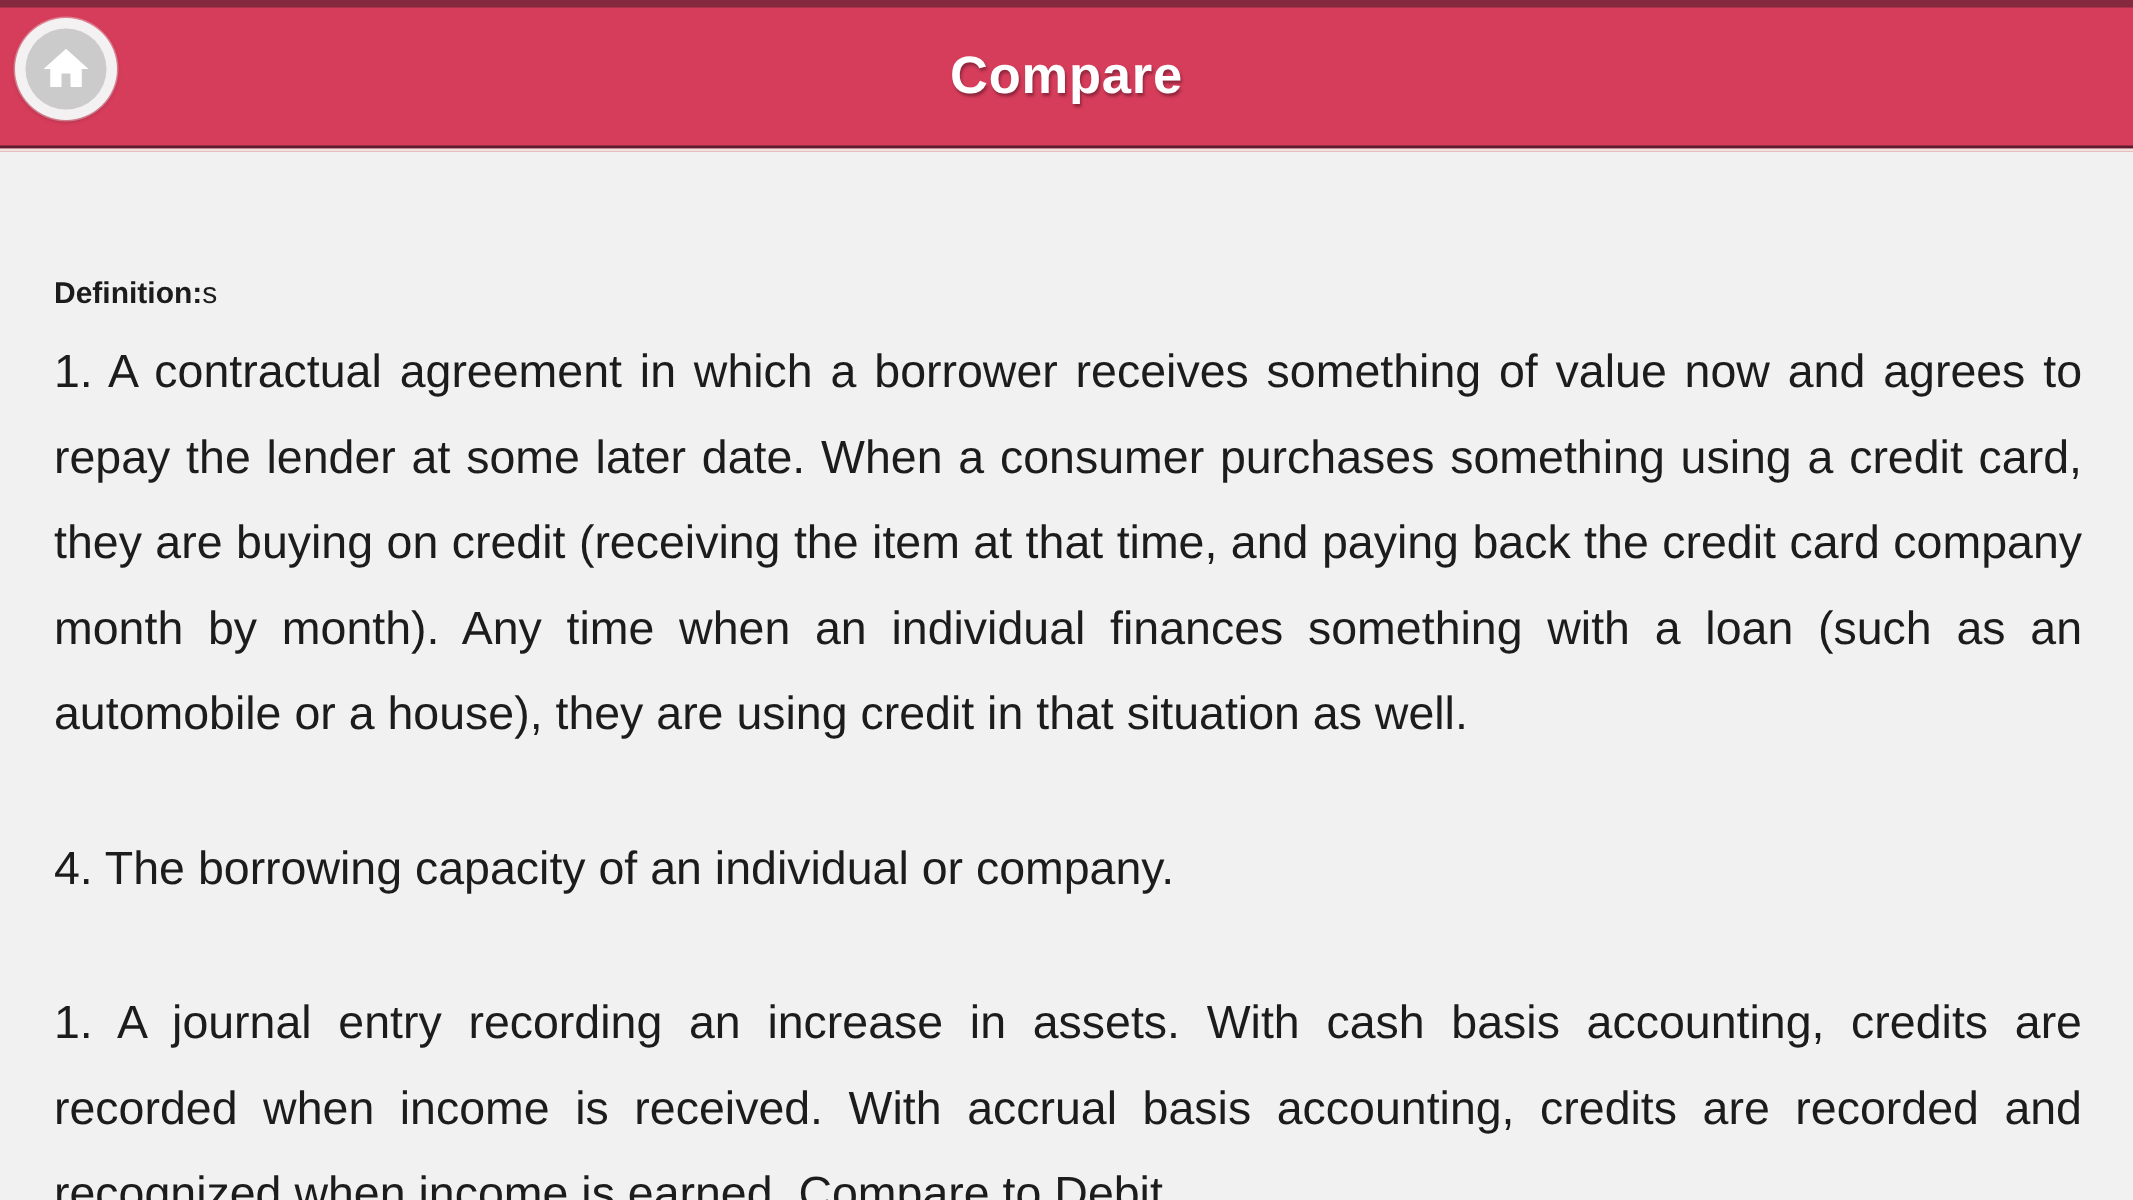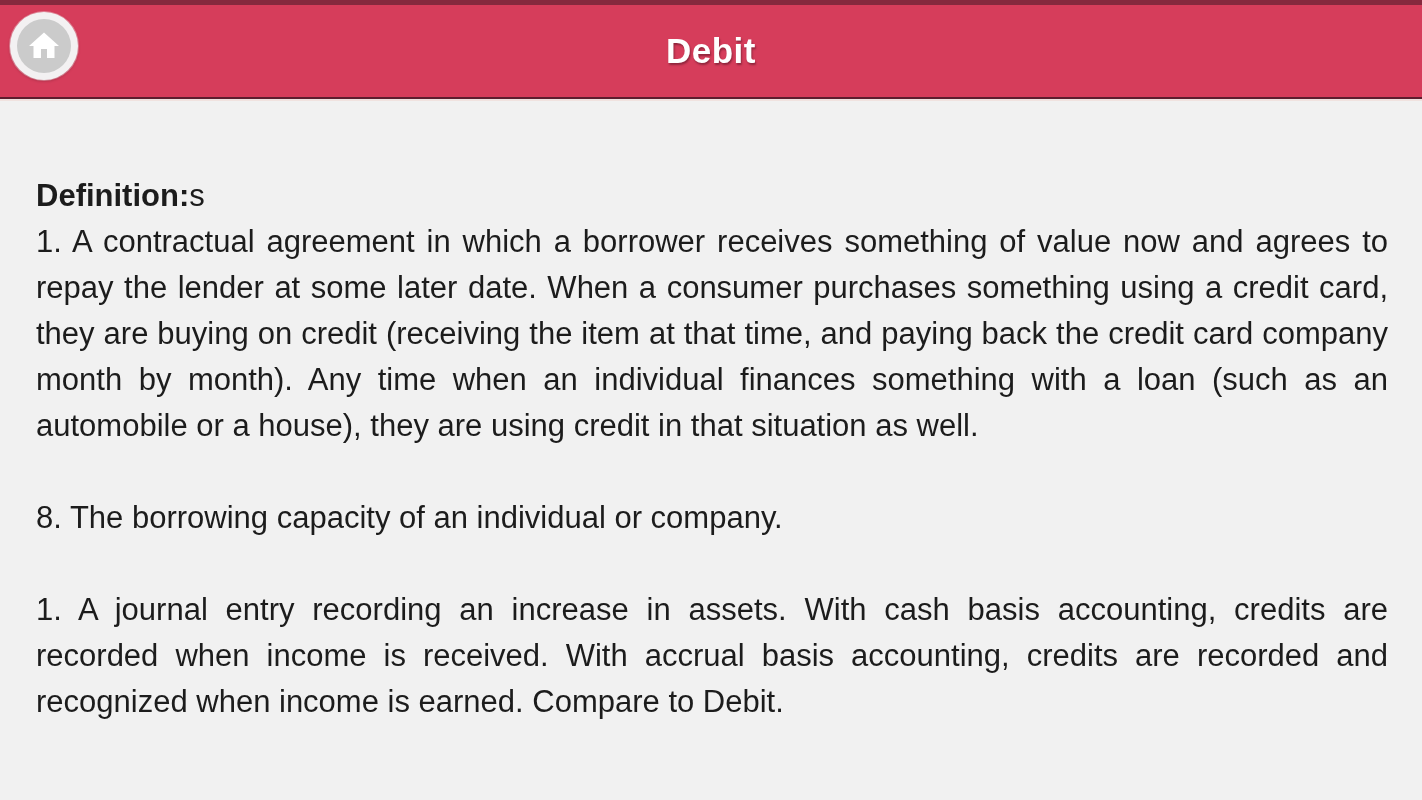--- a/index.html
+++ b/index.html
@@ -60,53 +60,53 @@
     display: flex; align-items: center; justify-content: center;
   }
   .home-btn-inner svg { display: block; }
 
   
   .content {
     padding: 72px 34px 0 36px;
     color: #1c1c1c;
   }
   .def-heading {
-    font-size: 31px;
+    font-size: 20px;
     line-height: 46px;
   }
   .def-heading .bold { font-weight: bold; }
   .def-heading .suffix { font-weight: normal; }
   .content p {
     font-size: 31px;
-    line-height: 46px;
+    line-height: 57px;
     text-align: justify;
     margin-bottom: 46px;
   }
 </style>
 </head>
 <body>
 
 <div class="header">
   <div class="header-top-strip"></div>
 
   <div class="home-btn">
     <div class="home-btn-inner">
       <svg width="36" height="36" viewBox="0 0 24 24" aria-hidden="true">
         <path d="M10 20v-6h4v6h5v-8h3L12 3 2 12h3v8z" fill="#ffffff"></path>
       </svg>
     </div>
   </div>
 
-  <div class="header-title">Debit</div>
+  <div class="header-title">Compare</div>
 
   <div class="header-bottom-dark"></div>
   <div class="header-bottom-light"></div>
 </div>
 
 <div class="content">
   <div class="def-heading">
     <span class="bold">Definition:</span><span class="suffix">s</span>
   </div>
 
   <p>1. A contractual agreement in which a borrower receives something of value now and agrees to repay the lender at some later date. When a consumer purchases something using a credit card, they are buying on credit (receiving the item at that time, and paying back the credit card company month by month). Any time when an individual finances something with a loan (such as an automobile or a house), they are using credit in that situation as well.</p>
-  <p>8. The borrowing capacity of an individual or company.</p>
+  <p>4. The borrowing capacity of an individual or company.</p>
   <p>1. A journal entry recording an increase in assets. With cash basis accounting, credits are recorded when income is received. With accrual basis accounting, credits are recorded and recognized when income is earned. Compare to Debit.</p>
 </div>
 
 </body></html>

